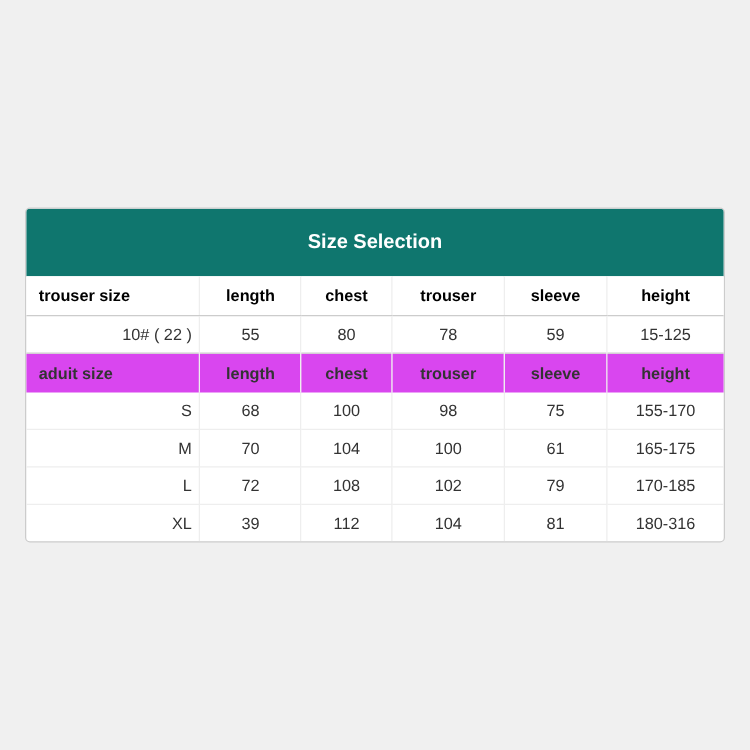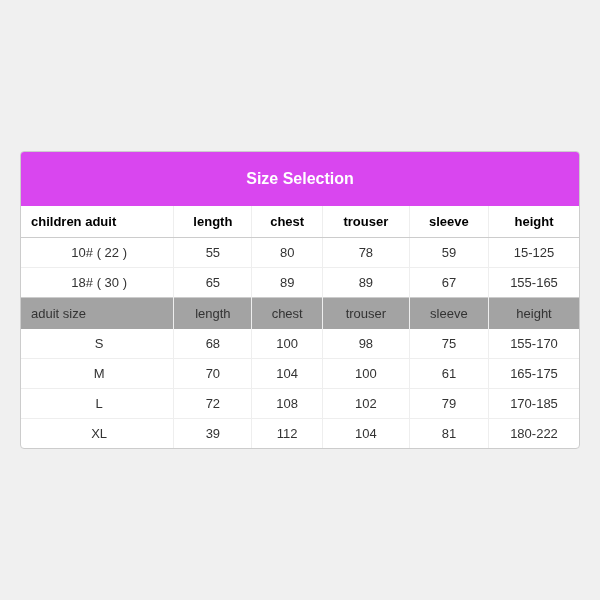--- a/index.html
+++ b/index.html
@@ -20,21 +20,21 @@
 
     .container {
       width: 560px;
       background: #fff;
       border: 1px solid #ccc;
       border-radius: 4px;
       overflow: hidden;
     }
 
     .header {
-      background: #d946ef;
+      background: #0f766e;
       color: #fff;
       text-align: center;
       padding: 18px 10px;
       font-size: 16px;
       font-weight: bold;
     }
 
     table {
       width: 100%;
       border-collapse: collapse;
@@ -49,43 +49,43 @@
       border-bottom: 1px solid #ccc;
       border-right: 1px solid #eee;
     }
 
     thead tr th:first-child {
       text-align: left;
       padding-left: 10px;
     }
 
     .section-header td {
-      background: #a3a3a3;
-      font-weight: normal;
+      background: #d946ef;
+      font-weight: bold;
       padding: 8px 6px;
       text-align: center;
       border-top: 1px solid #ccc;
       border-bottom: 1px solid #ccc;
     }
 
     .section-header td:first-child {
       text-align: left;
       padding-left: 10px;
     }
 
     tbody tr td {
       padding: 7px 6px;
       text-align: center;
       border-bottom: 1px solid #eee;
       border-right: 1px solid #eee;
       color: #333;
     }
 
     tbody tr td:first-child {
-      text-align: center;
+      text-align: right;
       padding-left: 10px;
     }
 
     tbody tr:last-child td {
       border-bottom: none;
     }
 
     tbody tr td:last-child,
     thead tr th:last-child,
     .section-header td:last-child {
@@ -95,44 +95,36 @@
 </head>
 <body>
 
 <div class="container">
   <div class="header">
     <span>Size Selection</span>
   </div>
   <table>
     <thead>
       <tr>
-        <th>children aduit</th>
+        <th>trouser size</th>
         <th>length</th>
         <th>chest</th>
         <th>trouser</th>
         <th>sleeve</th>
         <th>height</th>
       </tr>
     </thead>
     <tbody id="children-body">
     <tr>
           <td>10# ( 22 )</td>
           <td>55</td>
           <td>80</td>
           <td>78</td>
           <td>59</td>
           <td>15-125</td>
-        </tr>
-        <tr>
-          <td>18# ( 30 )</td>
-          <td>65</td>
-          <td>89</td>
-          <td>89</td>
-          <td>67</td>
-          <td>155-165</td>
         </tr>
       </tbody>
     <tbody>
       <tr class="section-header">
         <td>aduit size</td>
         <td>length</td>
         <td>chest</td>
         <td>trouser</td>
         <td>sleeve</td>
         <td>height</td>
@@ -162,17 +154,17 @@
           <td>102</td>
           <td>79</td>
           <td>170-185</td>
         </tr>
         <tr>
           <td>XL</td>
           <td>39</td>
           <td>112</td>
           <td>104</td>
           <td>81</td>
-          <td>180-222</td>
+          <td>180-316</td>
         </tr>
       </tbody>
   </table>
 </div>
 
 </body></html>

